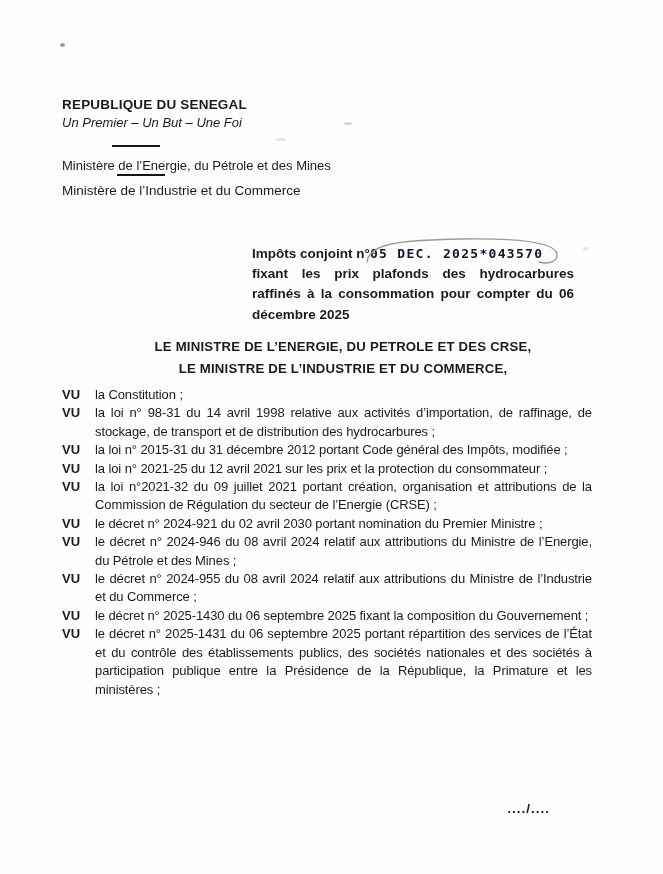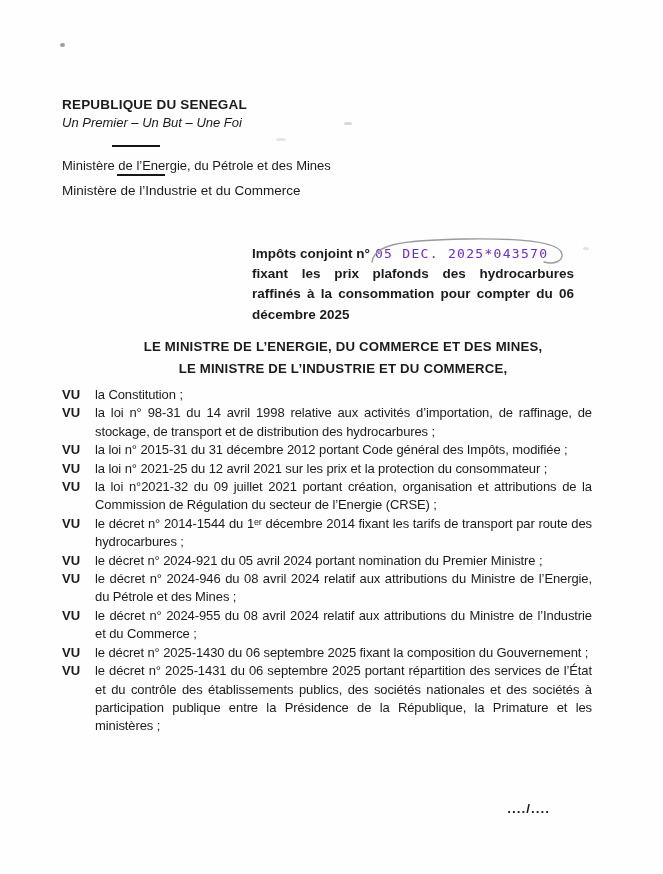--- a/index.html
+++ b/index.html
@@ -21,23 +21,23 @@
   .rule1{left:112px;top:145px;width:48px;}
   .rule2{left:117px;top:174px;width:48px;}
   .ministry1{left:62px;top:158px;font-size:13px;text-align:center;}
   .ministry2{left:62px;top:183px;font-size:13.5px;}
 
   
   .title-block{left:252px;top:244px;width:322px;font-weight:bold;font-size:13.5px;line-height:20.2px;}
   .title-line1{white-space:nowrap;}
   .title-body{text-align:justify;}
   .stamp{
-    position:relative;display:inline-block;margin-left:5px;
+    position:relative;display:inline-block;
     font-family:"DejaVu Sans Mono","Liberation Mono",monospace;
-    font-size:13px;font-weight:normal;color:#6d28d9;letter-spacing:1.3px;
+    font-size:13px;font-weight:bold;color:#0f172a;letter-spacing:1.3px;
     white-space:nowrap;
   }
   .stamp svg{position:absolute;left:-7px;top:-8px;pointer-events:none;}
 
   
   .authorities{left:63px;top:336px;width:560px;text-align:center;font-weight:bold;
     font-size:13.2px;line-height:22.2px;letter-spacing:.2px;}
 
   
   .vu-list{left:62px;top:386px;width:530px;font-size:13px;line-height:18.4px;letter-spacing:-.1px;}
@@ -74,40 +74,39 @@
   <div class="abs ministry2">Ministère de l’Industrie et du Commerce</div>
 
   <div class="abs title-block">
     <p class="title-line1"><span>Impôts conjoint n°</span><span class="stamp"><svg width="200" height="34" viewBox="0 0 200 34" xmlns="http://www.w3.org/2000/svg">
             <path d="M4,26 C6,9 30,4 98,3 C160,2 192,7 194,18 C195,25 186,29 176,26" fill="none" stroke="#9a9a9a" stroke-width="1.4" stroke-linecap="round"></path>
           </svg><span>05 DEC. 2025*043570</span></span></p>
     <p class="title-body">fixant les prix plafonds des hydrocarbures raffinés à la consommation pour compter du 06 décembre 2025</p>
   </div>
 
   <div class="abs authorities">
-    <div>LE MINISTRE DE L’ENERGIE, DU COMMERCE ET DES MINES,</div>
+    <div>LE MINISTRE DE L’ENERGIE, DU PETROLE ET DES CRSE,</div>
     <div>LE MINISTRE DE L’INDUSTRIE ET DU COMMERCE,</div>
   </div>
 
   <div class="abs vu-list" id="vu-list">
 
       <div class="vu-item"><span class="vu-label">VU</span><span class="vu-text">la Constitution ;</span></div>
 
       <div class="vu-item"><span class="vu-label">VU</span><span class="vu-text">la loi n° 98-31 du 14 avril 1998 relative aux activités d’importation, de raffinage, de stockage, de transport et de distribution des hydrocarbures ;</span></div>
 
       <div class="vu-item"><span class="vu-label">VU</span><span class="vu-text">la loi n° 2015-31 du 31 décembre 2012 portant Code général des Impôts, modifiée ;</span></div>
 
       <div class="vu-item"><span class="vu-label">VU</span><span class="vu-text">la loi n° 2021-25 du 12 avril 2021 sur les prix et la protection du consommateur ;</span></div>
 
       <div class="vu-item"><span class="vu-label">VU</span><span class="vu-text">la loi n°2021-32 du 09 juillet 2021 portant création, organisation et attributions de la Commission de Régulation du secteur de l’Energie (CRSE) ;</span></div>
 
-      <div class="vu-item"><span class="vu-label">VU</span><span class="vu-text">le décret n° 2014-1544 du 1ᵉʳ décembre 2014 fixant les tarifs de transport par route des hydrocarbures ;</span></div>
 
 
-      <div class="vu-item"><span class="vu-label">VU</span><span class="vu-text">le décret n° 2024-921 du 05 avril 2024 portant nomination du Premier Ministre ;</span></div>
+      <div class="vu-item"><span class="vu-label">VU</span><span class="vu-text">le décret n° 2024-921 du 02 avril 2030 portant nomination du Premier Ministre ;</span></div>
 
       <div class="vu-item"><span class="vu-label">VU</span><span class="vu-text">le décret n° 2024-946 du 08 avril 2024 relatif aux attributions du Ministre de l’Energie, du Pétrole et des Mines ;</span></div>
 
       <div class="vu-item"><span class="vu-label">VU</span><span class="vu-text">le décret n° 2024-955 du 08 avril 2024 relatif aux attributions du Ministre de l’Industrie et du Commerce ;</span></div>
 
       <div class="vu-item"><span class="vu-label">VU</span><span class="vu-text">le décret n° 2025-1430 du 06 septembre 2025 fixant la composition du Gouvernement ;</span></div>
 
       <div class="vu-item"><span class="vu-label">VU</span><span class="vu-text">le décret n° 2025-1431 du 06 septembre 2025 portant répartition des services de l’État et du contrôle des établissements publics, des sociétés nationales et des sociétés à participation publique entre la Présidence de la République, la Primature et les ministères ;</span></div>
     </div>
 

